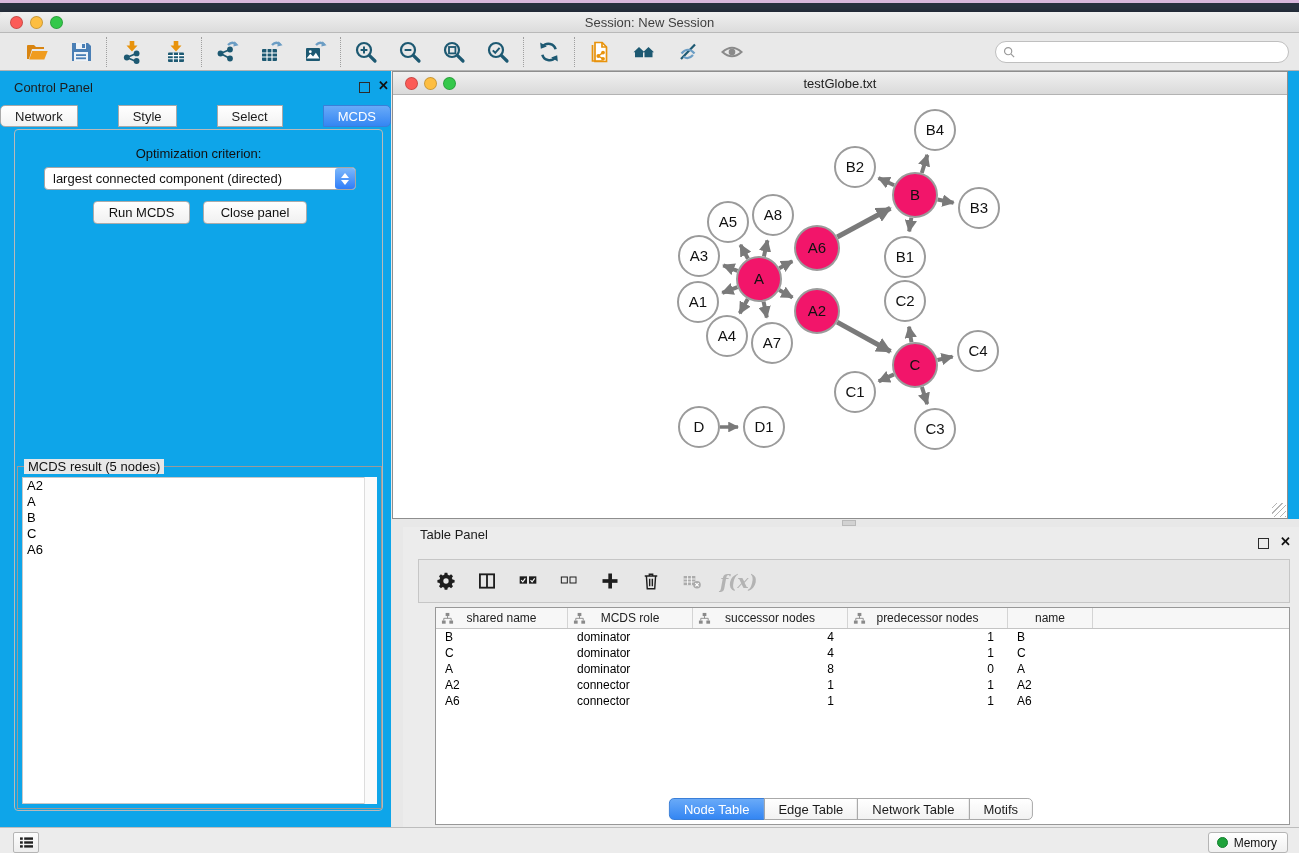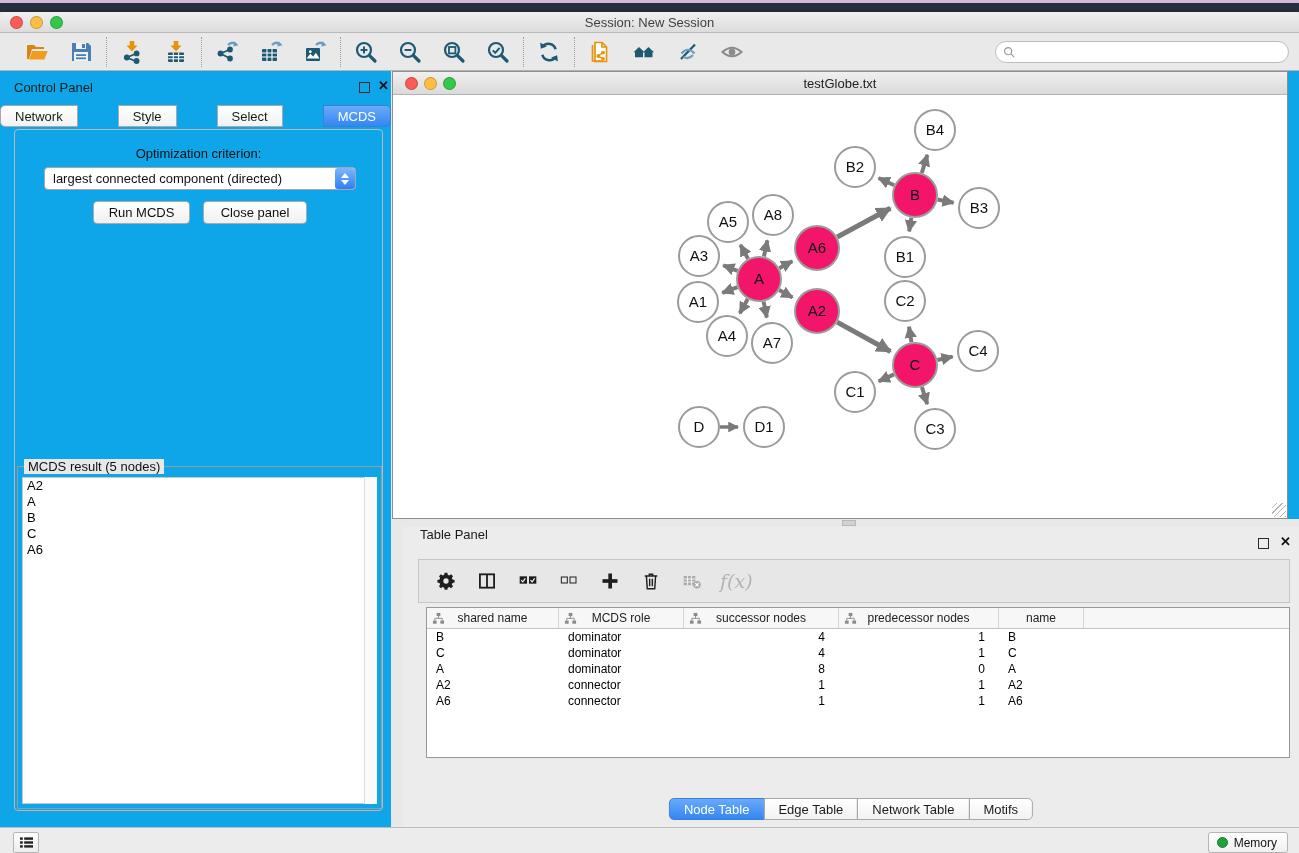--- a/index.html
+++ b/index.html
@@ -87,26 +87,26 @@
   .net-canvas { position:absolute; left:0; top:24px; width:894px; height:422px; background:#fff; }
   .resize-grip { position:absolute; right:1px; bottom:1px; width:14px; height:14px;
                  background:repeating-linear-gradient(135deg, transparent 0 3px, #b5b5b5 3px 4px); cursor:nwse-resize; }
 
   
   .table-panel { position:absolute; left:403px; top:456px; width:896px; height:300px; background:#ececec; }
   .tp-title { position:absolute; left:17px; top:0; font-size:13px; color:#1c1c1c; }
   .tp-float { left:855px; } .tp-close { left:877px; }
   .tp-toolbar { position:absolute; left:15px; right:9px; top:32px; height:44px; background:#e7e7e7;
                 border:1px solid #c6c6c6; display:flex; align-items:center; padding-left:14px; gap:15px; }
-  .tp-btn { width:26px; height:26px; display:flex; align-items:center; justify-content:center; background:none; border:none; cursor:pointer; }
+  .tp-btn { width:26px; height:26px; display:flex; align-items:center; justify-content:center; background:none; border:none; cursor:pointer;font-weight:bold; }
   .tp-btn svg { width:20px; height:20px; }
   .tp-btn.wide svg { width:27px; height:16px; }
   .fx-label { font-size:19px; font-style:italic; font-family:"DejaVu Serif", serif; color:#b3b3b3; }
 
-  .data-table { position:absolute; left:23px; right:9px; top:80px; height:151px; background:#fff;
+  .data-table { position:absolute; left:32px; right:9px; top:80px; height:218px; background:#fff;
                 border:1px solid #989898; overflow:hidden; }
   .dt-header { display:flex; height:21px; background:#f7f7f7; border-bottom:1px solid #c4c4c4; }
   .dt-th { display:flex; align-items:center; justify-content:center; position:relative;
            font-size:12px; color:#222; border-right:1px solid #d4d4d4; cursor:pointer; }
   .dt-th .hier { position:absolute; left:5px; top:4px; }
   .dt-row { display:flex; height:16px; }
   .dt-td { font-size:12px; color:#000; line-height:16px; white-space:nowrap; overflow:hidden; }
   .al { padding-left:9px; text-align:left; } .ar { padding-right:14px; text-align:right; }
 
   .tp-tabs { position:absolute; top:271px; left:50%; transform:translateX(-50%); display:flex; }

